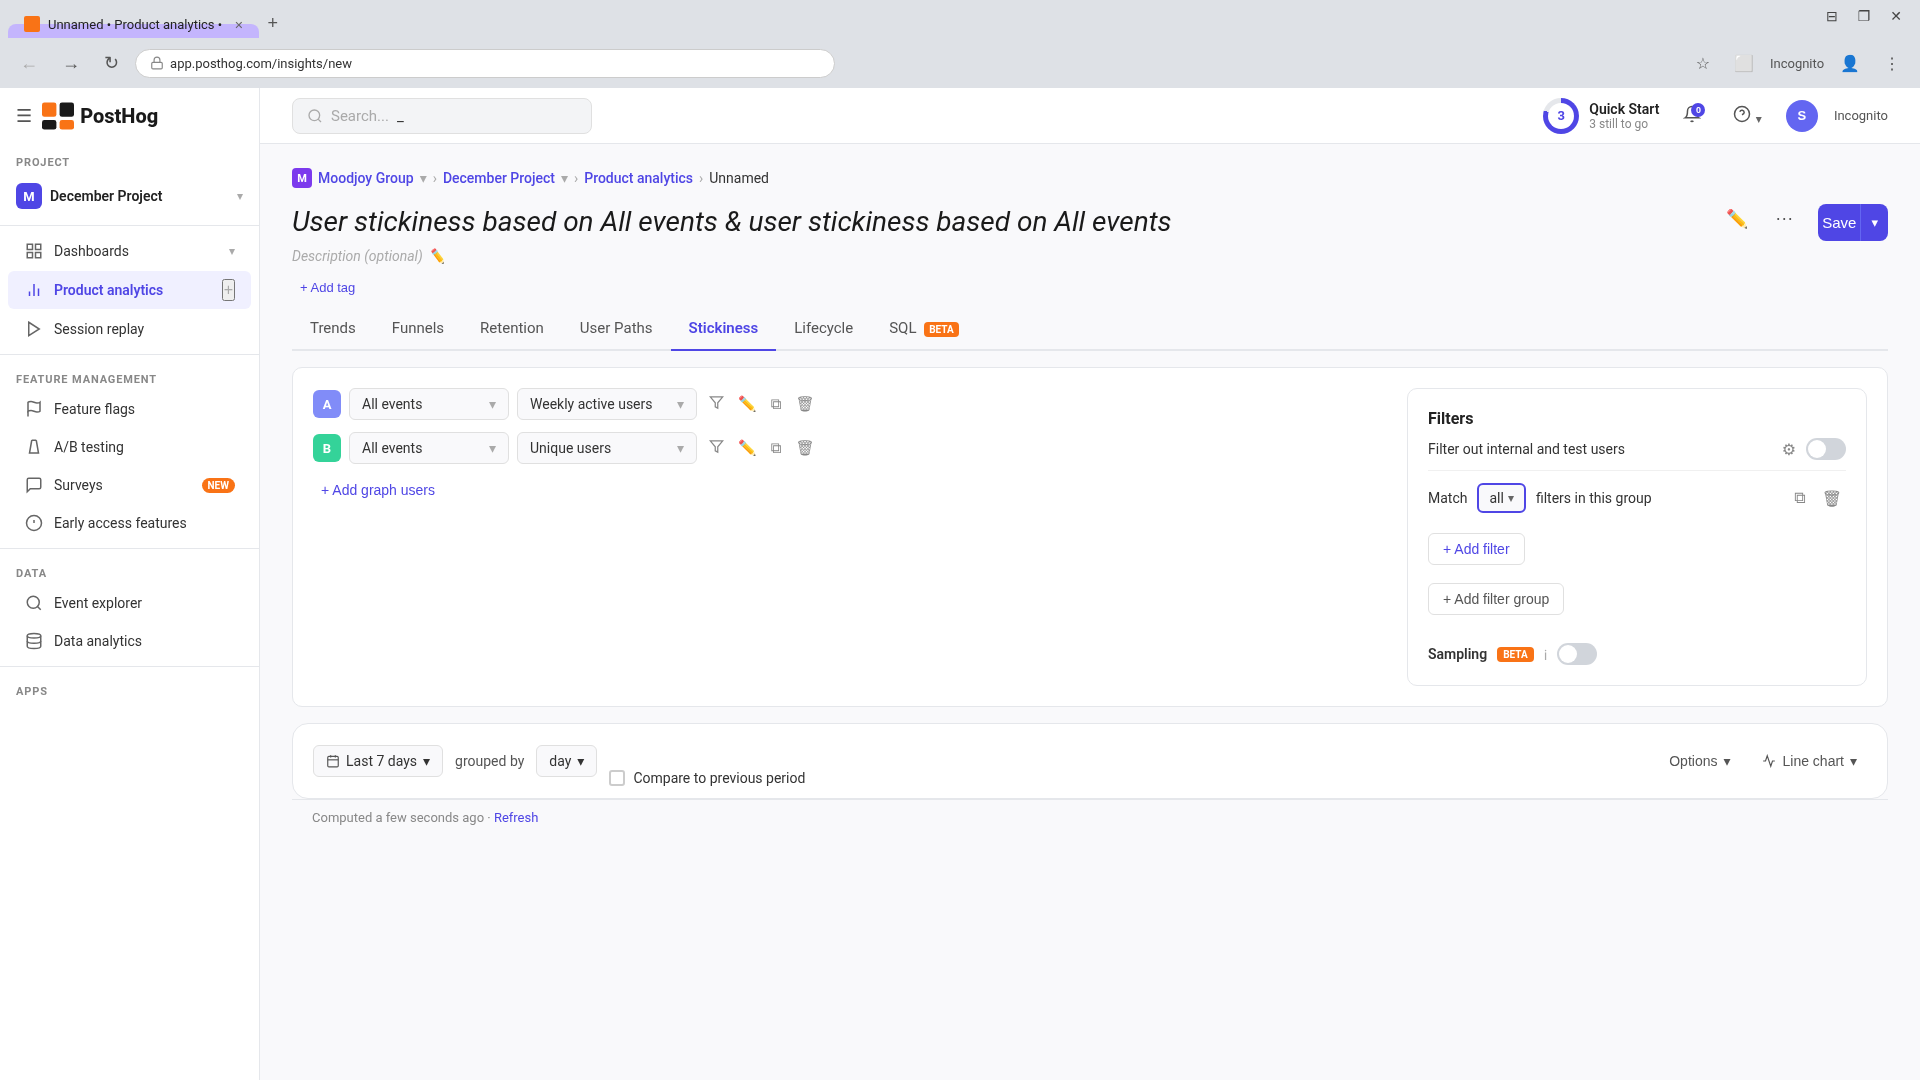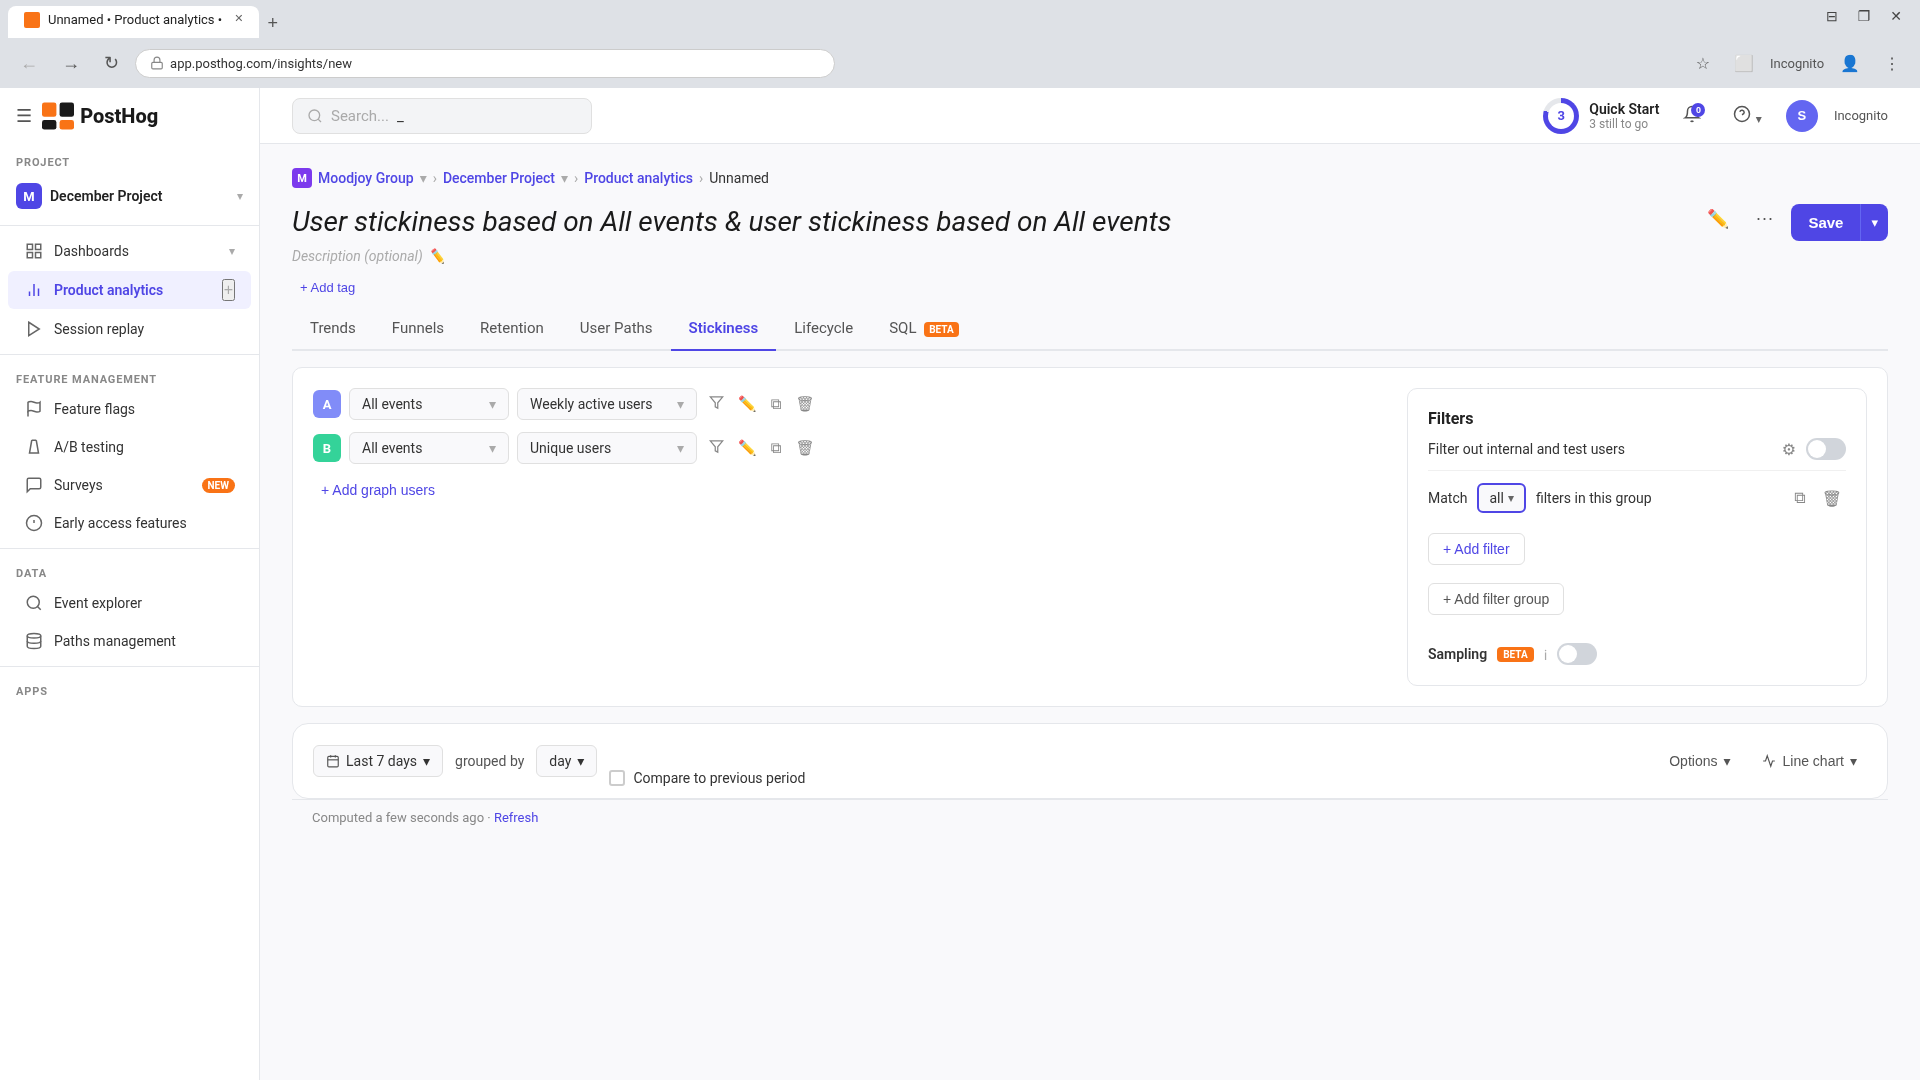--- a/index.html
+++ b/index.html
@@ -1,21 +1,21 @@
 <!DOCTYPE html>
 <html><head>
   <meta charset="utf-8">
   <style>
     * { box-sizing: border-box; margin: 0; padding: 0; }
     body { font-family: -apple-system, BlinkMacSystemFont, 'Segoe UI', Roboto, sans-serif; background: #f5f5f5; overflow: hidden; width: 1920px; height: 1080px; }
 
     
     .browser-chrome { background: #dee1e6; height: 88px; display: flex; flex-direction: column; }
     .browser-tabs { display: flex; align-items: flex-end; padding: 8px 0 0 8px; height: 38px; }
-    .browser-tab { background: #ffffff; border-radius: 8px 8px 0 0; padding: 6px 16px; display: flex; align-items: flex-start; gap: 8px; font-size: 13px; color: #222; min-width: 220px; height: 32px; }
+    .browser-tab { background: #c4b5fd; border-radius: 8px 8px 0 0; padding: 6px 16px; display: flex; align-items: flex-end; gap: 8px; font-size: 13px; color: #222; min-width: 220px; height: 14px; }
     .browser-tab .favicon { width: 16px; height: 16px; background: #f97316; border-radius: 2px; display: inline-block; }
     .tab-close { color: #666; cursor: pointer; font-size: 11px; margin-left: 4px; }
     .new-tab-btn { background: none; border: none; padding: 4px 8px; font-size: 18px; cursor: pointer; color: #555; }
     .win-controls { position: absolute; top: 6px; right: 12px; display: flex; gap: 8px; align-items: center; }
     .win-ctrl { background: none; border: none; cursor: pointer; font-size: 14px; color: #444; padding: 2px 6px; }
 
     .browser-toolbar { background: #dee1e6; height: 50px; display: flex; align-items: center; padding: 0 12px; gap: 8px; }
     .nav-btn { background: none; border: none; cursor: pointer; color: #555; font-size: 18px; padding: 4px 8px; border-radius: 4px; }
     .nav-btn.disabled { color: #aaa; cursor: default; }
     .address-bar { flex: 1; max-width: 700px; background: #fff; border: 1px solid #ccc; border-radius: 20px; padding: 6px 14px; font-size: 14px; color: #333; display: flex; align-items: center; gap: 6px; }
@@ -76,21 +76,21 @@
 
     .insight-title { font-size: 28px; font-style: italic; font-weight: 400; color: #1a1a1a; line-height: 1.3; margin-bottom: 8px; max-width: 900px; }
     .insight-desc { font-size: 14px; color: #aaa; font-style: italic; display: flex; align-items: center; gap: 6px; margin-bottom: 12px; cursor: pointer; }
     .desc-edit-icon { color: #aaa; font-size: 14px; }
     .add-tag-btn { display: flex; align-items: center; gap: 4px; background: none; border: none; color: #4f46e5; font-size: 13px; cursor: pointer; padding: 4px 8px; border-radius: 4px; }
 
     .title-actions { display: flex; align-items: flex-start; gap: 10px; margin-left: auto; flex-shrink: 0; }
     .title-action-btn { background: none; border: none; cursor: pointer; color: #555; font-size: 18px; padding: 4px 8px; }
     .save-btn-dropdown { background: #4f46e5; color: #fff; border: none; border-left: 1px solid #6366f1; border-radius: 0 8px 8px 0; padding: 10px 10px; font-size: 13px; cursor: pointer; }
     .save-btn-group { display: flex; }
-    .save-btn-main { background: #4f46e5; color: #fff; border: none; border-radius: 8px 0 0 8px; padding: 10px 17px; font-size: 15px; font-weight: 700; cursor: pointer; }
+    .save-btn-main { background: #4f46e5; color: #fff; border: none; border-radius: 8px 0 0 8px; padding: 10px 4px; font-size: 15px; font-weight: 400; cursor: pointer; margin-left: 7px; }
 
     
     .tabs { display: flex; gap: 0; border-bottom: 2px solid #e5e7eb; margin-bottom: 0; }
     .tab { padding: 12px 18px; font-size: 15px; color: #555; cursor: pointer; border-bottom: 2px solid transparent; margin-bottom: -2px; }
     .tab.active { color: #4f46e5; border-bottom: 2px solid #4f46e5; font-weight: 600; }
     .tab-badge { background: #f97316; color: #fff; font-size: 10px; font-weight: 700; padding: 2px 5px; border-radius: 4px; margin-left: 4px; }
 
     
     .analysis-panel { background: #fff; border: 1px solid #e5e7eb; border-radius: 10px; padding: 20px; margin: 16px 0; display: flex; gap: 24px; }
     .series-col { flex: 1; display: flex; flex-direction: column; gap: 12px; }
@@ -304,21 +304,21 @@
     </div>
 
     <div class="sidebar-item">
       <div class="sidebar-item-icon">
         <svg width="18" height="18" viewBox="0 0 24 24" fill="none" stroke="#666" stroke-width="2">
             <ellipse cx="12" cy="5" rx="9" ry="3"></ellipse>
             <path d="M21 12c0 1.66-4 3-9 3s-9-1.34-9-3"></path>
             <path d="M3 5v14c0 1.66 4 3 9 3s9-1.34 9-3V5"></path>
           </svg>
       </div>
-      <span class="sidebar-item-label">Paths management</span>
+      <span class="sidebar-item-label">Data analytics</span>
     </div>
 
 
     <div class="sidebar-divider"></div>
     <div class="sidebar-section-label">APPS</div>
   </div>
 
   <div class="main-content">
 
     <div class="top-bar">

